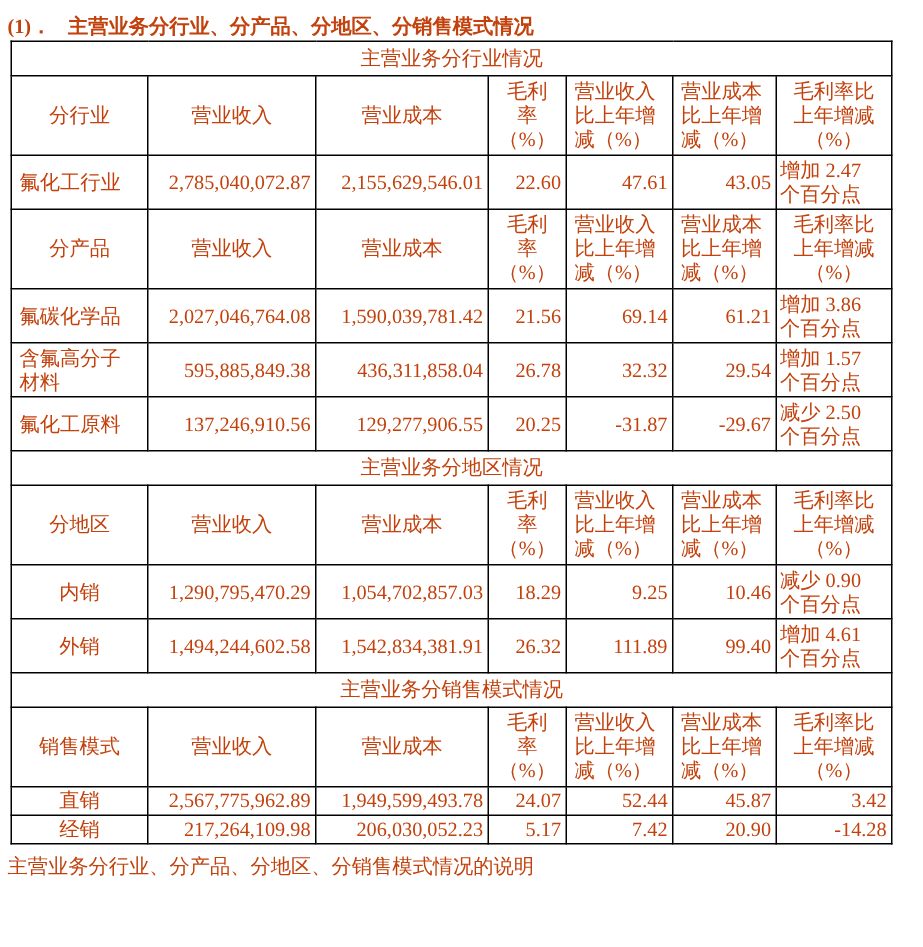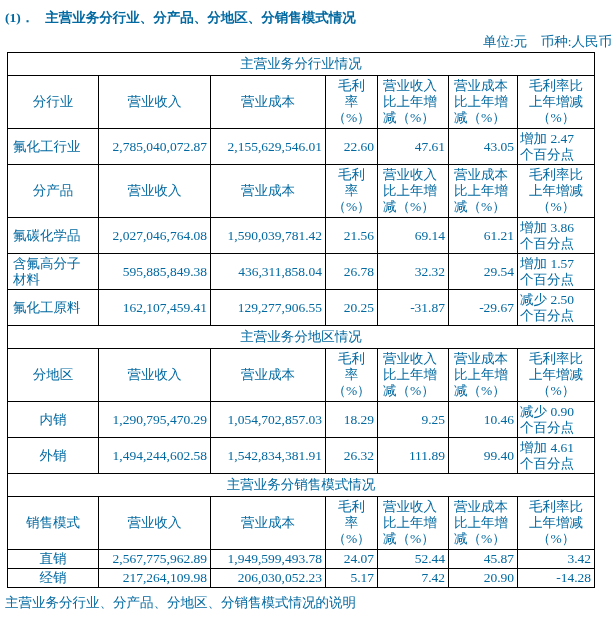--- a/index.html
+++ b/index.html
@@ -1,18 +1,18 @@
 <!DOCTYPE html>
 <html><head>
 <meta charset="utf-8">
 <style>
   html,body{margin:0;padding:0;background:#fff;}
   .page{
     width:615px;height:631px;box-sizing:border-box;
-    background:#ffffff;color:#0369a1;
+    background:#ffffff;color:#c2410c;
     font-family:"Liberation Serif","DejaVu Serif",serif;
     padding-top:9px;position:relative;overflow:hidden;
   }
   .heading{padding-left:5px;font-weight:bold;font-size:13.5px;line-height:18px;white-space:nowrap;}
   .heading .idx{margin-right:11px;}
   .unit-note{text-align:right;padding-right:3px;font-size:13.5px;line-height:16px;margin-top:7px;margin-bottom:2px;}
   table.main{
     border-collapse:collapse;table-layout:fixed;
     margin-left:7px;width:587px;
   }
@@ -35,21 +35,20 @@
 </style>
 </head>
 <body>
 
 <div class="page">
 
   <div class="heading">
     <span class="idx">(1)．</span><span>主营业务分行业、分产品、分地区、分销售模式情况</span>
   </div>
 
-  <div class="unit-note">单位:元　币种:人民币</div>
 
   <table class="main">
     <colgroup>
       <col style="width:91px">
         <col style="width:112px">
         <col style="width:115px">
       <col style="width:52px">
         <col style="width:71px">
         <col style="width:69px">
         <col style="width:77px">
@@ -120,21 +119,21 @@
       <td class="num">595,885,849.38</td>
       <td class="num">436,311,858.04</td>
       <td class="num">26.78</td>
       <td class="num">32.32</td>
       <td class="num">29.54</td>
       <td class="pct">增加 1.57
 个百分点</td>
     </tr>
     <tr class="d2">
       <td class="nl">氟化工原料</td>
-      <td class="num">162,107,459.41</td>
+      <td class="num">137,246,910.56</td>
       <td class="num">129,277,906.55</td>
       <td class="num">20.25</td>
       <td class="num">-31.87</td>
       <td class="num">-29.67</td>
       <td class="pct">减少 2.50
 个百分点</td>
     </tr>
 
     <tr class="sec">
       <td colspan="7">主营业务分地区情况</td>

